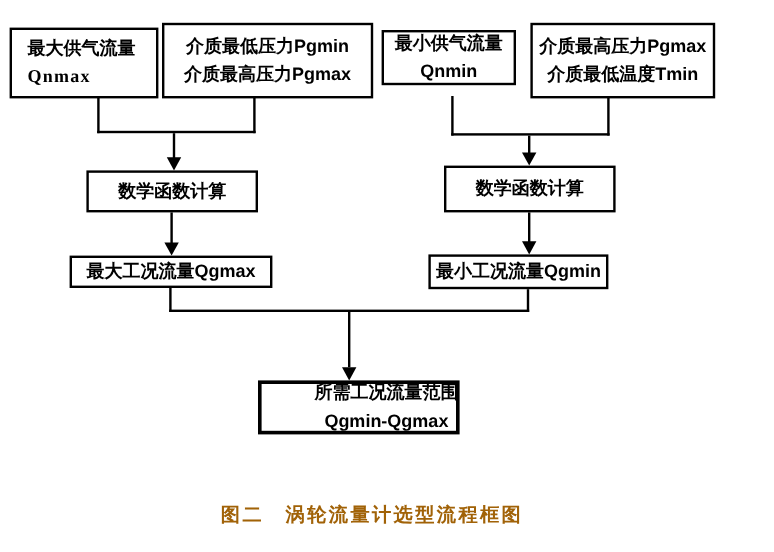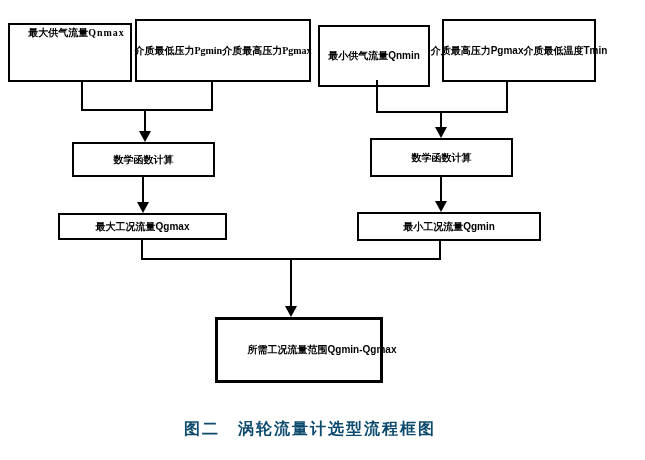--- a/index.html
+++ b/index.html
@@ -15,25 +15,26 @@
     background: #ffffff;
     overflow: hidden;
     color: #000;
   }
   .box {
     position: absolute;
     box-sizing: border-box;
     border: 2px solid #000;
     background: #fff;
     display: flex;
+    flex-direction: column;
     justify-content: center;
     align-items: center;
     text-align: center;
     font-weight: bold;
-    font-size: 10px;
+    font-size: 15px;
     line-height: 1.55;
     color: #000;
   }
   .box.thick { border-width: 3px; }
   .box.leftalign { align-items: flex-start; padding-left: 13px; text-align: left; }
   .bl { white-space: nowrap; }
   .serif { font-family: "Liberation Serif", serif; letter-spacing: 1px; }
   .line {
     position: absolute;
     background: #000;
@@ -49,32 +50,32 @@
   #caption {
     position: absolute;
     left: 0;
     top: 419px;
     width: 620px;
     text-align: center;
     font-weight: bold;
     font-size: 16px;
     letter-spacing: 2px;
     white-space: pre;
-    color: #0c4a6e;
+    color: #a16207;
   }
   
   .b-qnmax  { left: 8px;   top: 23px;  width: 124px; height: 59px; }
-  .b-pgmin  { left: 135px; top: 19px;  width: 176px; height: 63px; font-family: Liberation Serif, serif; }
-  .b-qnmin  { left: 318px; top: 25px;  width: 112px; height: 62px; }
+  .b-pgmin  { left: 135px; top: 19px;  width: 176px; height: 63px; }
+  .b-qnmin  { left: 318px; top: 25px;  width: 112px; height: 46px; }
   .b-pgmax  { left: 442px; top: 19px;  width: 154px; height: 63px; }
   .b-mathl  { left: 72px;  top: 142px; width: 143px; height: 35px; }
   .b-mathr  { left: 370px; top: 138px; width: 143px; height: 39px; }
   .b-qgmax  { left: 58px;  top: 213px; width: 169px; height: 27px; align-items: center; }
-  .b-qgmin  { left: 357px; top: 212px; width: 184px; height: 29px; }
-  .b-result { left: 215px; top: 317px; width: 168px; height: 66px; padding-left: 46px; }
+  .b-qgmin  { left: 357px; top: 212px; width: 150px; height: 29px; }
+  .b-result { left: 215px; top: 317px; width: 168px; height: 45px; padding-left: 46px; }
 </style>
 </head>
 <body>
 
 <div id="stage">
 
   <div class="box leftalign b-qnmax">
     <div class="bl">最大供气流量</div>
     <div class="bl serif">Qnmax</div>
   </div>

